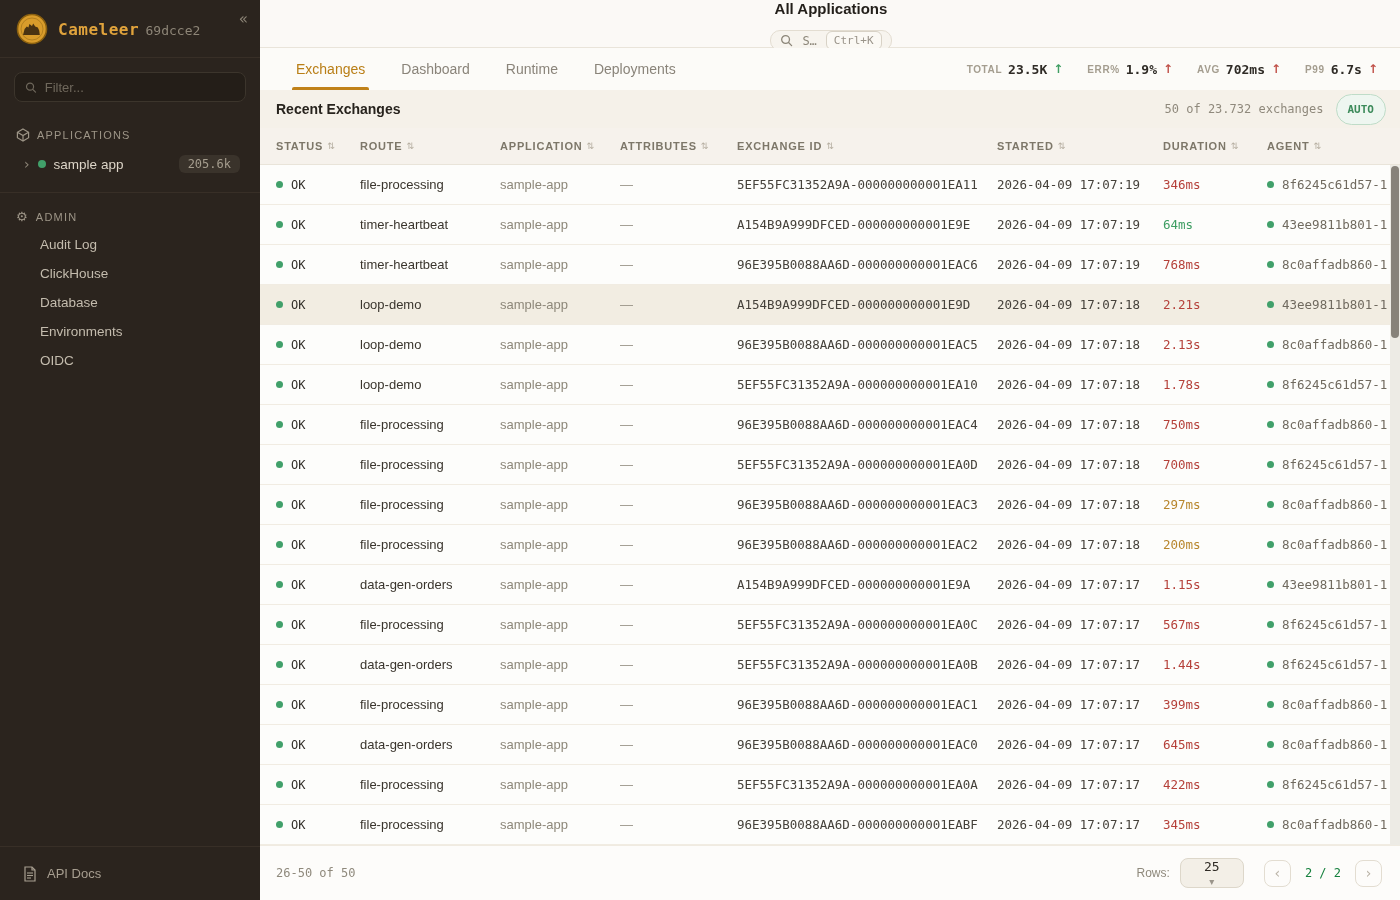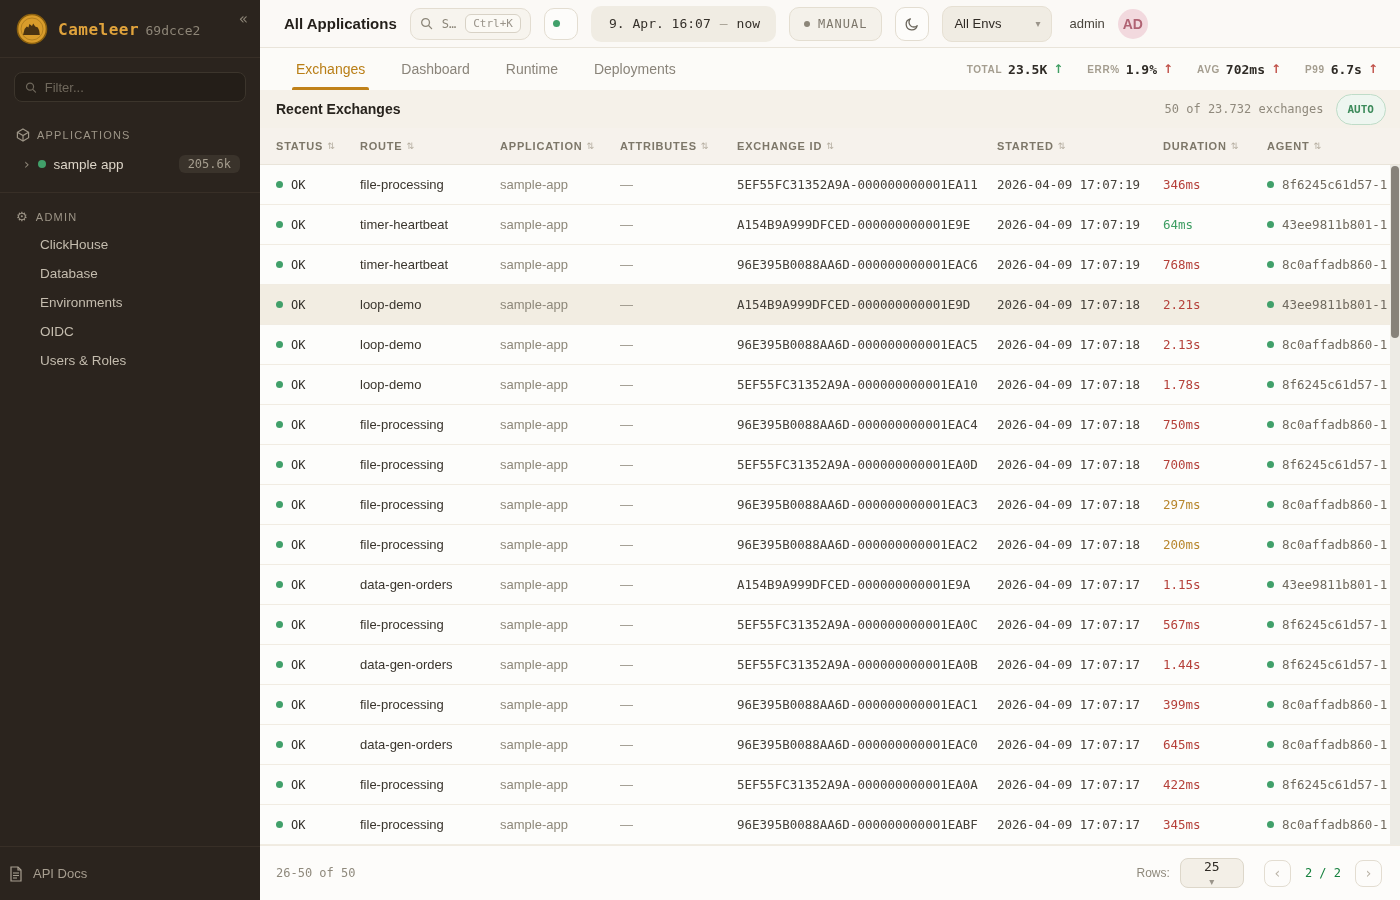--- a/index.html
+++ b/index.html
@@ -17,30 +17,30 @@
   .sb-filter input { background:transparent; border:none; outline:none; color:#b5ac9f; font-size:13px; width:100%; font-family:"Liberation Sans", sans-serif; }
   .sb-filter input::placeholder { color:#6f685c; }
   .sb-section { padding:10px 16px 4px 16px; }
   .sb-section-label { display:flex; align-items:center; gap:7px; font-size:11px; font-weight:normal; letter-spacing:1.2px; color:#9d9587; padding:6px 0; }
   .sb-app-item { display:flex; align-items:center; gap:8px; padding:7px 4px 7px 8px; font-size:13.5px; color:#ddd5c8; cursor:pointer; border-radius:6px; }
   .sb-app-item .chev { color:#8d8577; font-size:14px; font-family:"DejaVu Sans", sans-serif; }
   .count-badge { margin-left:auto; background:#3a332b; color:#a59d8e; border-radius:6px; padding:2px 9px; font-size:12px; font-family:"DejaVu Sans Mono", monospace; }
   .sb-divider { border-top:1px solid #382f27; margin:8px 0 0 0; }
   .sb-admin-item { padding:7px 0 7px 24px; font-size:13.5px; color:#c4bcae; cursor:pointer; }
   .sb-spacer { flex:1; }
-  .sb-apidocs { border-top:1px solid #382f27; display:flex; align-items:center; gap:10px; padding:0 9px; height:54px; font-size:13px; color:#a79e90; cursor:pointer; }
+  .sb-apidocs { border-top:1px solid #382f27; display:flex; align-items:center; gap:10px; padding:0 23px; height:54px; font-size:13px; color:#a79e90; cursor:pointer; }
   .dot { display:inline-block; width:7px; height:7px; border-radius:50%; flex-shrink:0; }
   .dot-green { background:#41a06a; }
   .dot-gray { background:#8c8679; }
 
   
   .main { flex:1; display:flex; flex-direction:column; min-width:0; }
 
   
-  .topbar { height:48px; background:#fbf9f6; border-bottom:1px solid #e9e4da; display:flex; align-items:center; padding:0 22px 0 24px; gap:13px; flex-shrink:0; }
+  .topbar { height:48px; background:#fbf9f6; border-bottom:1px solid #e9e4da; display:flex; align-items:center; padding:0 22px 0 24px; gap:13px; flex-shrink:0;flex-direction:column; }
   .scope-title { font-size:15px; font-weight:bold; color:#231f1a; white-space:nowrap; }
   .search-btn { height:32px; border:1px solid #e3ddd1; background:#f7f4ee; border-radius:10px; display:flex; align-items:center; gap:9px; padding:0 9px; cursor:pointer; }
   .search-text { font-family:"DejaVu Sans Mono", monospace; font-size:12px; color:#8c8679; }
   .kbd { font-family:"DejaVu Sans Mono", monospace; font-size:11px; color:#9a948a; border:1px solid #d8d2c6; border-radius:6px; padding:2px 7px; background:#fbf9f4; }
   .live-btn { height:32px; width:34px; border:1px solid #e3ddd1; background:#fdfcfa; border-radius:10px; display:flex; align-items:center; gap:6px; padding:0 8px; overflow:hidden; cursor:pointer; color:#8c8679; font-size:12px; }
   .seg-wrap { height:36px; background:#f0ece3; border-radius:10px; display:flex; align-items:center; padding:0 4px; gap:2px; }
   .seg { font-size:13px; color:#8c8679; padding:6px 13px; cursor:pointer; white-space:nowrap; border-radius:8px; }
   .seg.active { background:#fdfdfb; border:1px solid #ddd6c9; color:#231f1a; font-weight:bold; box-shadow:0 1px 2px rgba(0,0,0,0.05); }
   .range-display { display:flex; align-items:center; gap:9px; padding:0 12px 0 14px; font-family:"DejaVu Sans Mono", monospace; font-size:13px; color:#35302a; white-space:nowrap; }
   .range-sep { color:#a39c8f; }
@@ -149,40 +149,40 @@
 
   <div class="sb-divider"></div>
 
   <div class="sb-section">
     <div class="sb-section-label">
       <span style="font-family:'DejaVu Sans',sans-serif;font-size:13px;color:#9d9587;">⚙</span>
       <span>ADMIN</span>
     </div>
     <div>
 
+        <div class="sb-admin-item">
+          <span>Audit Log</span>
+        </div>
 
         <div class="sb-admin-item">
           <span>ClickHouse</span>
         </div>
 
         <div class="sb-admin-item">
           <span>Database</span>
         </div>
 
         <div class="sb-admin-item">
           <span>Environments</span>
         </div>
 
         <div class="sb-admin-item">
           <span>OIDC</span>
         </div>
 
-        <div class="sb-admin-item">
-          <span>Users &amp; Roles</span>
-        </div>
       </div>
   </div>
 
   <div class="sb-spacer"></div>
 
   <div class="sb-apidocs">
     <svg class="icon" width="14" height="16" viewBox="0 0 14 16">
       <path d="M2 1 H9 L12 4 V15 H2 Z" fill="none" stroke="#a79e90" stroke-width="1.2"></path>
       <path d="M9 1 V4 H12" fill="none" stroke="#a79e90" stroke-width="1.2"></path>
       <line x1="4" y1="7" x2="10" y2="7" stroke="#a79e90" stroke-width="1.1"></line>

